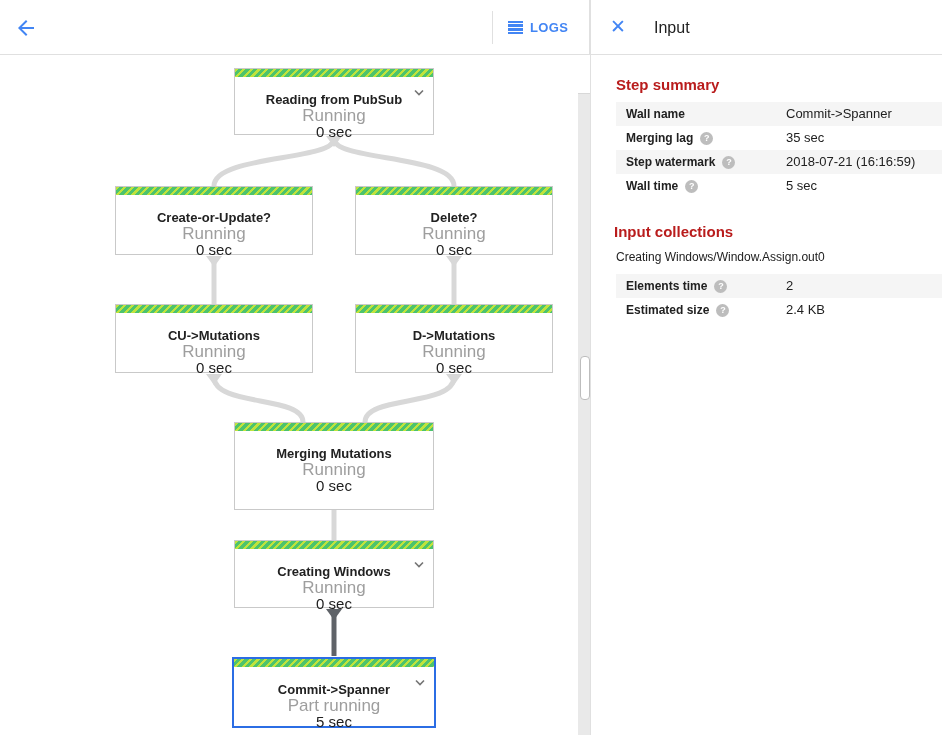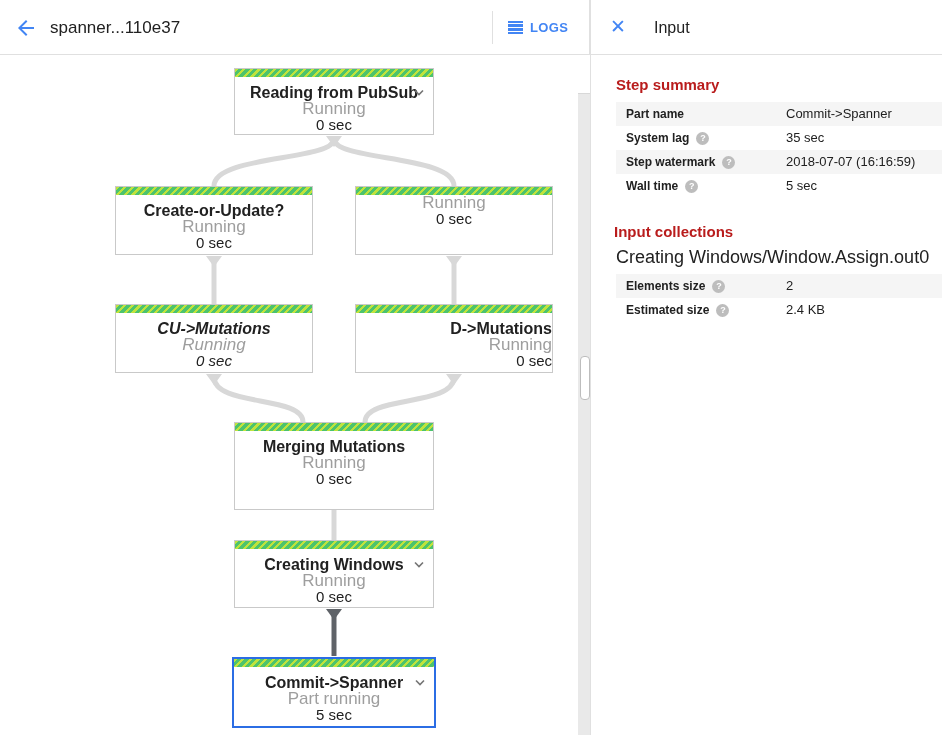--- a/index.html
+++ b/index.html
@@ -25,56 +25,55 @@
   .panel-title{position:absolute;left:63px;top:0;line-height:55px;font-size:16px;color:#212121;}
   .section-heading{margin:22px 0 0 25px;font-size:15px;line-height:16px;color:#b91c1c;font-weight:bold;}
   .kv-table{margin:9px 0 0 25px;}
   .kv-row{position:relative;height:24px;display:flex;align-items:center;padding-left:10px;box-sizing:border-box;}
   .kv-row.striped{background:#f5f5f5;}
   .kv-label{font-size:12px;font-weight:bold;color:#212121;}
   .help-icon{display:inline-block;width:13px;height:13px;margin-left:7px;border-radius:50%;
              background:#bdbdbd;color:#fff;font-size:9px;font-weight:bold;text-align:center;
              line-height:13px;cursor:pointer;}
   .kv-value{position:absolute;left:170px;top:0;line-height:24px;font-size:13px;color:#212121;white-space:nowrap;}
-  .collection-name{margin:9px 0 0 25px;font-size:18px;line-height:16px;color:#212121;}
+  .collection-name{margin:9px 0 0 25px;font-size:12px;line-height:16px;color:#212121;}
   .mt24{margin-top:26px;margin-left:23px;}
   
   .graph{position:absolute;top:55px;left:0;width:590px;height:680px;background:#fff;overflow:hidden;}
   .edges{position:absolute;top:0;left:0;}
   .node{position:absolute;background:#fff;border:1px solid #c9c9c9;box-sizing:border-box;
         text-align:center;cursor:pointer;}
   .stripe{height:8px;background:repeating-linear-gradient(135deg,#bfe33c 0px,#bfe33c 2.2px,#4cc36d 2.2px,#4cc36d 5.4px);}
-  .ntitle{margin-top:7px;font-size:16px;font-weight:bold;line-height:17px;color:#212121;}
+  .ntitle{margin-top:14px;font-size:13px;font-weight:bold;line-height:17px;color:#212121;}
   .nstatus{font-size:17px;line-height:16px;color:#9e9e9e;}
   .ntime{font-size:15px;line-height:16px;color:#212121;}
   .chev{position:absolute;right:8px;top:14px;cursor:pointer;}
   #node-reading {left:234px;top:13px; width:200px;height:67px;}
   #node-create  {left:115px;top:131px;width:198px;height:69px;}
   #node-delete  {left:355px;top:131px;width:198px;height:69px;}
-  #node-cu      {left:115px;top:249px;width:198px;height:69px;font-style:italic;}
-  #node-d       {left:355px;top:249px;width:198px;height:69px;text-align:right;}
+  #node-cu      {left:115px;top:249px;width:198px;height:69px;}
+  #node-d       {left:355px;top:249px;width:198px;height:69px;}
   #node-merging {left:234px;top:367px;width:200px;height:88px;}
   #node-creating{left:234px;top:485px;width:200px;height:68px;}
   #node-commit  {left:232px;top:602px;width:204px;height:71px;border:2px solid #2b6de4;}
   
   .gutter{position:absolute;left:578px;top:38px;width:13px;height:642px;background:#e9e9e9;
           border-top:1px solid #d8d8d8;box-sizing:border-box;}
   .gutter-handle{position:absolute;left:2px;top:262px;width:8px;height:42px;background:#fff;
                  border:1px solid #bdbdbd;border-radius:4px;cursor:grab;}
 </style>
 </head>
 <body>
 
 <div class="header">
   <div class="back-btn">
     <svg width="24" height="24" viewBox="0 0 24 24" fill="#4285f4">
         <path d="M20 11H7.83l5.59-5.59L12 4l-8 8 8 8 1.41-1.41L7.83 13H20v-2z"></path>
       </svg>
   </div>
-  <div class="job-title">spanner...110e37</div>
   <div class="logs-divider"></div>
   <div class="logs-btn">
     <span class="logs-icon">
         <div></div>
         <div></div>
         <div></div>
         <div></div>
       </span>
     <span class="logs-label">LOGS</span>
   </div>
@@ -117,20 +116,21 @@
 
   <div class="node" id="node-create">
     <div class="stripe"></div>
     <div class="ntitle">Create-or-Update?</div>
     <div class="nstatus">Running</div>
     <div class="ntime">0 sec</div>
   </div>
 
   <div class="node" id="node-delete">
     <div class="stripe"></div>
+    <div class="ntitle">Delete?</div>
     <div class="nstatus">Running</div>
     <div class="ntime">0 sec</div>
   </div>
 
   <div class="node" id="node-cu">
     <div class="stripe"></div>
     <div class="ntitle">CU-&gt;Mutations</div>
     <div class="nstatus">Running</div>
     <div class="ntime">0 sec</div>
   </div>
@@ -177,46 +177,46 @@
 <div class="panel">
   <div class="panel-header">
     <span class="close-btn">✕</span>
     <span class="panel-title">Input</span>
   </div>
 
   <div class="section-heading">Step summary</div>
 
   <div class="kv-table">
     <div class="kv-row striped">
-      <span class="kv-label">Part name</span>
+      <span class="kv-label">Wall name</span>
       <span class="kv-value">Commit-&gt;Spanner</span>
     </div>
     <div class="kv-row">
-      <span class="kv-label">System lag</span>
+      <span class="kv-label">Merging lag</span>
       <span class="help-icon">?</span>
       <span class="kv-value">35 sec</span>
     </div>
     <div class="kv-row striped">
       <span class="kv-label">Step watermark</span>
       <span class="help-icon">?</span>
-      <span class="kv-value">2018-07-07 (16:16:59)</span>
+      <span class="kv-value">2018-07-21 (16:16:59)</span>
     </div>
     <div class="kv-row">
       <span class="kv-label">Wall time</span>
       <span class="help-icon">?</span>
       <span class="kv-value">5 sec</span>
     </div>
   </div>
 
   <div class="section-heading mt24">Input collections</div>
   <div class="collection-name">Creating Windows/Window.Assign.out0</div>
 
   <div class="kv-table">
     <div class="kv-row striped">
-      <span class="kv-label">Elements size</span>
+      <span class="kv-label">Elements time</span>
       <span class="help-icon">?</span>
       <span class="kv-value">2</span>
     </div>
     <div class="kv-row">
       <span class="kv-label">Estimated size</span>
       <span class="help-icon">?</span>
       <span class="kv-value">2.4 KB</span>
     </div>
   </div>
 </div>

